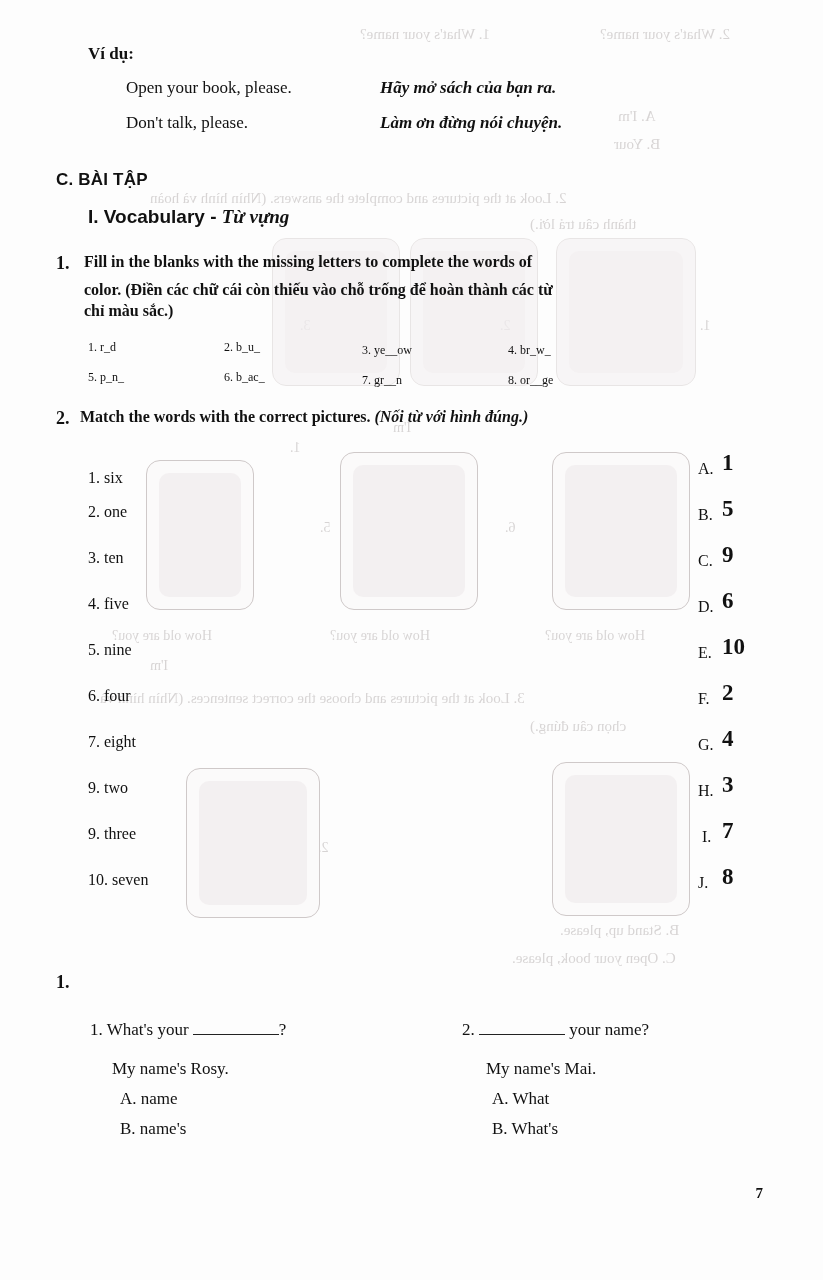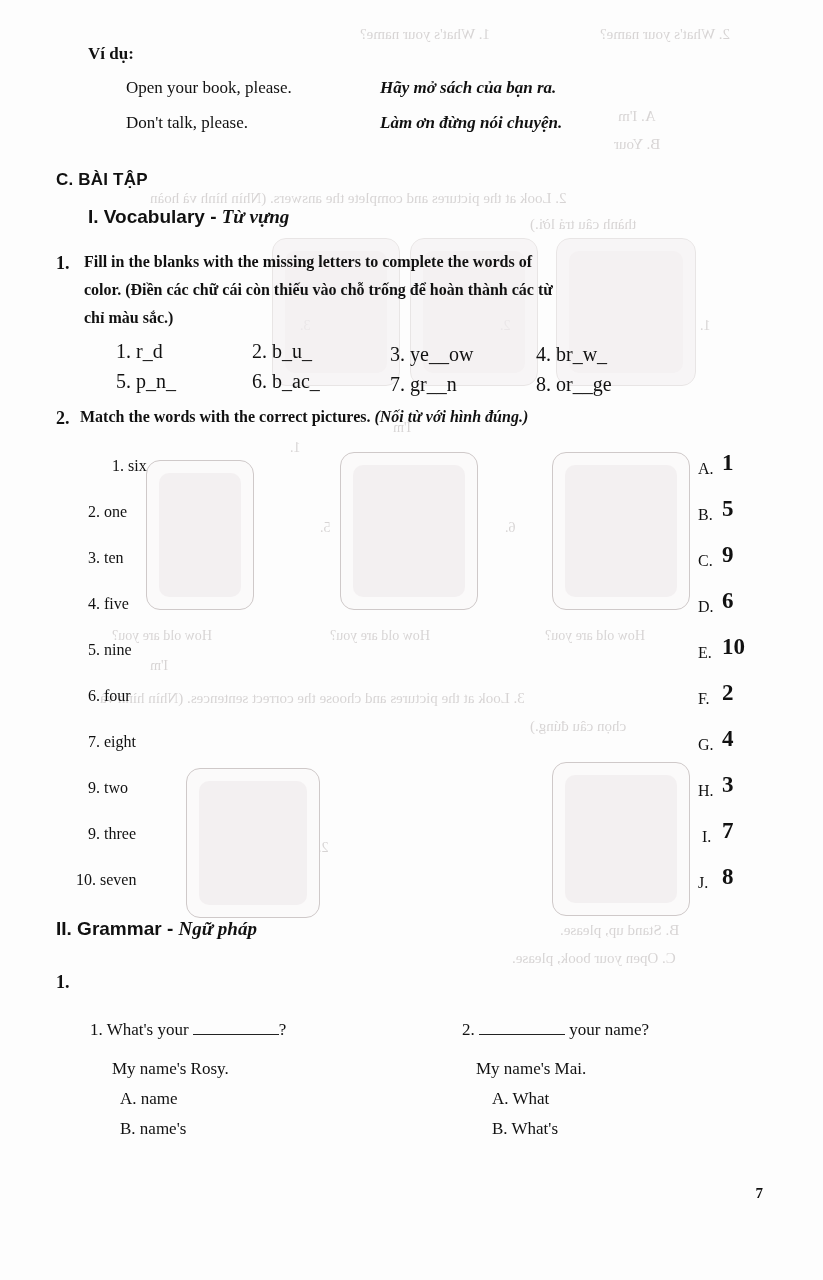--- a/index.html
+++ b/index.html
@@ -83,21 +83,21 @@
     font-style: italic;
     font-weight: bold;
   }
 
   .q-num { font-size: 18px; font-weight: bold; }
   .q-text { font-size: 16px; font-weight: bold; }
   .q-text .vn { font-style: italic; }
 
   .item { font-size: 16px; }
   .word-item { font-size: 16px; }
-  .letter-item { font-size: 20px; margin-left: 28px; }
+  .letter-item { font-size: 12px; }
   .big-num { font-size: 23px; font-weight: bold; }
 
   .blank {
     display: inline-block;
     border-bottom: 1.4px solid #222;
     height: 14px;
   }
 
   .page-num {
     position: absolute;
@@ -194,47 +194,47 @@
 
   <div class="tx sec-head" style="left:56px; top:170px;">C. BÀI TẬP</div>
 
   <div class="tx sub-head" style="left:56px; top:206px;margin-left:32px;">
     <span>I. Vocabulary - </span><span class="vn">Từ vựng</span>
   </div>
 
   <div class="tx q-num" style="left:56px; top:253px;">1.</div>
   <div class="tx q-text" style="left:84px; top:253px;">Fill in the blanks with the missing letters to complete the words of</div>
   <div class="tx q-text" style="left:84px; top:281px;">color. (Điền các chữ cái còn thiếu vào chỗ trống để hoàn thành các từ</div>
-  <div class="tx q-text" style="left:84px; top:309px;">chỉ màu sắc.)</div>
+  <div class="tx q-text" style="left:84px; top:302px;">chỉ màu sắc.)</div>
 
   <div class="tx letter-item" style="left:88px;  top:340px;">1. r_d</div>
   <div class="tx letter-item" style="left:224px; top:340px;">2. b_u_</div>
   <div class="tx letter-item" style="left:362px; top:343px;">3. ye__ow</div>
   <div class="tx letter-item" style="left:508px; top:343px;">4. br_w_</div>
 
   <div class="tx letter-item" style="left:88px;  top:370px;">5. p_n_</div>
   <div class="tx letter-item" style="left:224px; top:370px;">6. b_ac_</div>
   <div class="tx letter-item" style="left:362px; top:373px;">7. gr__n</div>
   <div class="tx letter-item" style="left:508px; top:373px;font-family:Liberation Serif, serif;">8. or__ge</div>
 
   <div class="tx q-num" style="left:56px; top:408px;">2.</div>
   <div class="tx q-text" style="left:80px; top:408px;">
     <span>Match the words with the correct pictures. </span><span class="vn">(Nối từ với hình đúng.)</span>
   </div>
 
-  <div class="tx word-item" style="left:88px; top:457px;margin-left:24px;">1. six</div>
+  <div class="tx word-item" style="left:88px; top:469px;">1. six</div>
   <div class="tx word-item" style="left:88px; top:503px;">2. one</div>
   <div class="tx word-item" style="left:88px; top:549px;">3. ten</div>
   <div class="tx word-item" style="left:88px; top:595px;">4. five</div>
   <div class="tx word-item" style="left:88px; top:641px;">5. nine</div>
   <div class="tx word-item" style="left:88px; top:687px;">6. four</div>
   <div class="tx word-item" style="left:88px; top:733px;">7. eight</div>
   <div class="tx word-item" style="left:88px; top:779px;">9. two</div>
   <div class="tx word-item" style="left:88px; top:825px;">9. three</div>
-  <div class="tx word-item" style="left:76px; top:871px;text-align:center;">10. seven</div>
+  <div class="tx word-item" style="left:88px; top:871px;text-align:center;">10. seven</div>
 
   <div class="tx item" style="left:698px; top:460px;">A.</div>
   <div class="tx big-num" style="left:722px; top:450px;">1</div>
 
   <div class="tx item" style="left:698px; top:506px;">B.</div>
   <div class="tx big-num" style="left:722px; top:496px;">5</div>
 
   <div class="tx item" style="left:698px; top:552px;">C.</div>
   <div class="tx big-num" style="left:722px; top:542px;">9</div>
 
@@ -252,38 +252,35 @@
 
   <div class="tx item" style="left:698px; top:782px;">H.</div>
   <div class="tx big-num" style="left:722px; top:772px;">3</div>
 
   <div class="tx item" style="left:702px; top:828px;">I.</div>
   <div class="tx big-num" style="left:722px; top:818px;">7</div>
 
   <div class="tx item" style="left:698px; top:874px;">J.</div>
   <div class="tx big-num" style="left:722px; top:864px;">8</div>
 
-  <div class="tx sub-head" style="left:56px; top:918px;">
-    <span>II. Grammar - </span><span class="vn">Ngữ pháp</span>
-  </div>
 
   <div class="tx q-num" style="left:56px; top:972px;">1.</div>
 
   <div class="tx item" style="left:90px; top:1020px; font-size:17px;">
     <span>1.</span>
     <span>What's your </span><span class="blank" style="width:86px;"></span><span>?</span>
   </div>
   <div class="tx item" style="left:112px; top:1059px; font-size:17px;">My name's Rosy.</div>
   <div class="tx item" style="left:120px; top:1089px; font-size:17px;">A. name</div>
   <div class="tx item" style="left:120px; top:1119px; font-size:17px;">B. name's</div>
 
   <div class="tx item" style="left:462px; top:1020px; font-size:17px;">
     <span>2.</span>
     <span class="blank" style="width:86px;"></span><span> your name?</span>
   </div>
-  <div class="tx item" style="left:476px; top:1059px; font-size:17px;">My name's Mai.</div>
+  <div class="tx item" style="left:486px; top:1059px; font-size:17px;">My name's Mai.</div>
   <div class="tx item" style="left:492px; top:1089px; font-size:17px;">A. What</div>
   <div class="tx item" style="left:492px; top:1119px; font-size:17px;">B. What's</div>
 
   <div class="page-num">7</div>
 
 
 </div>
 
 </body></html>

